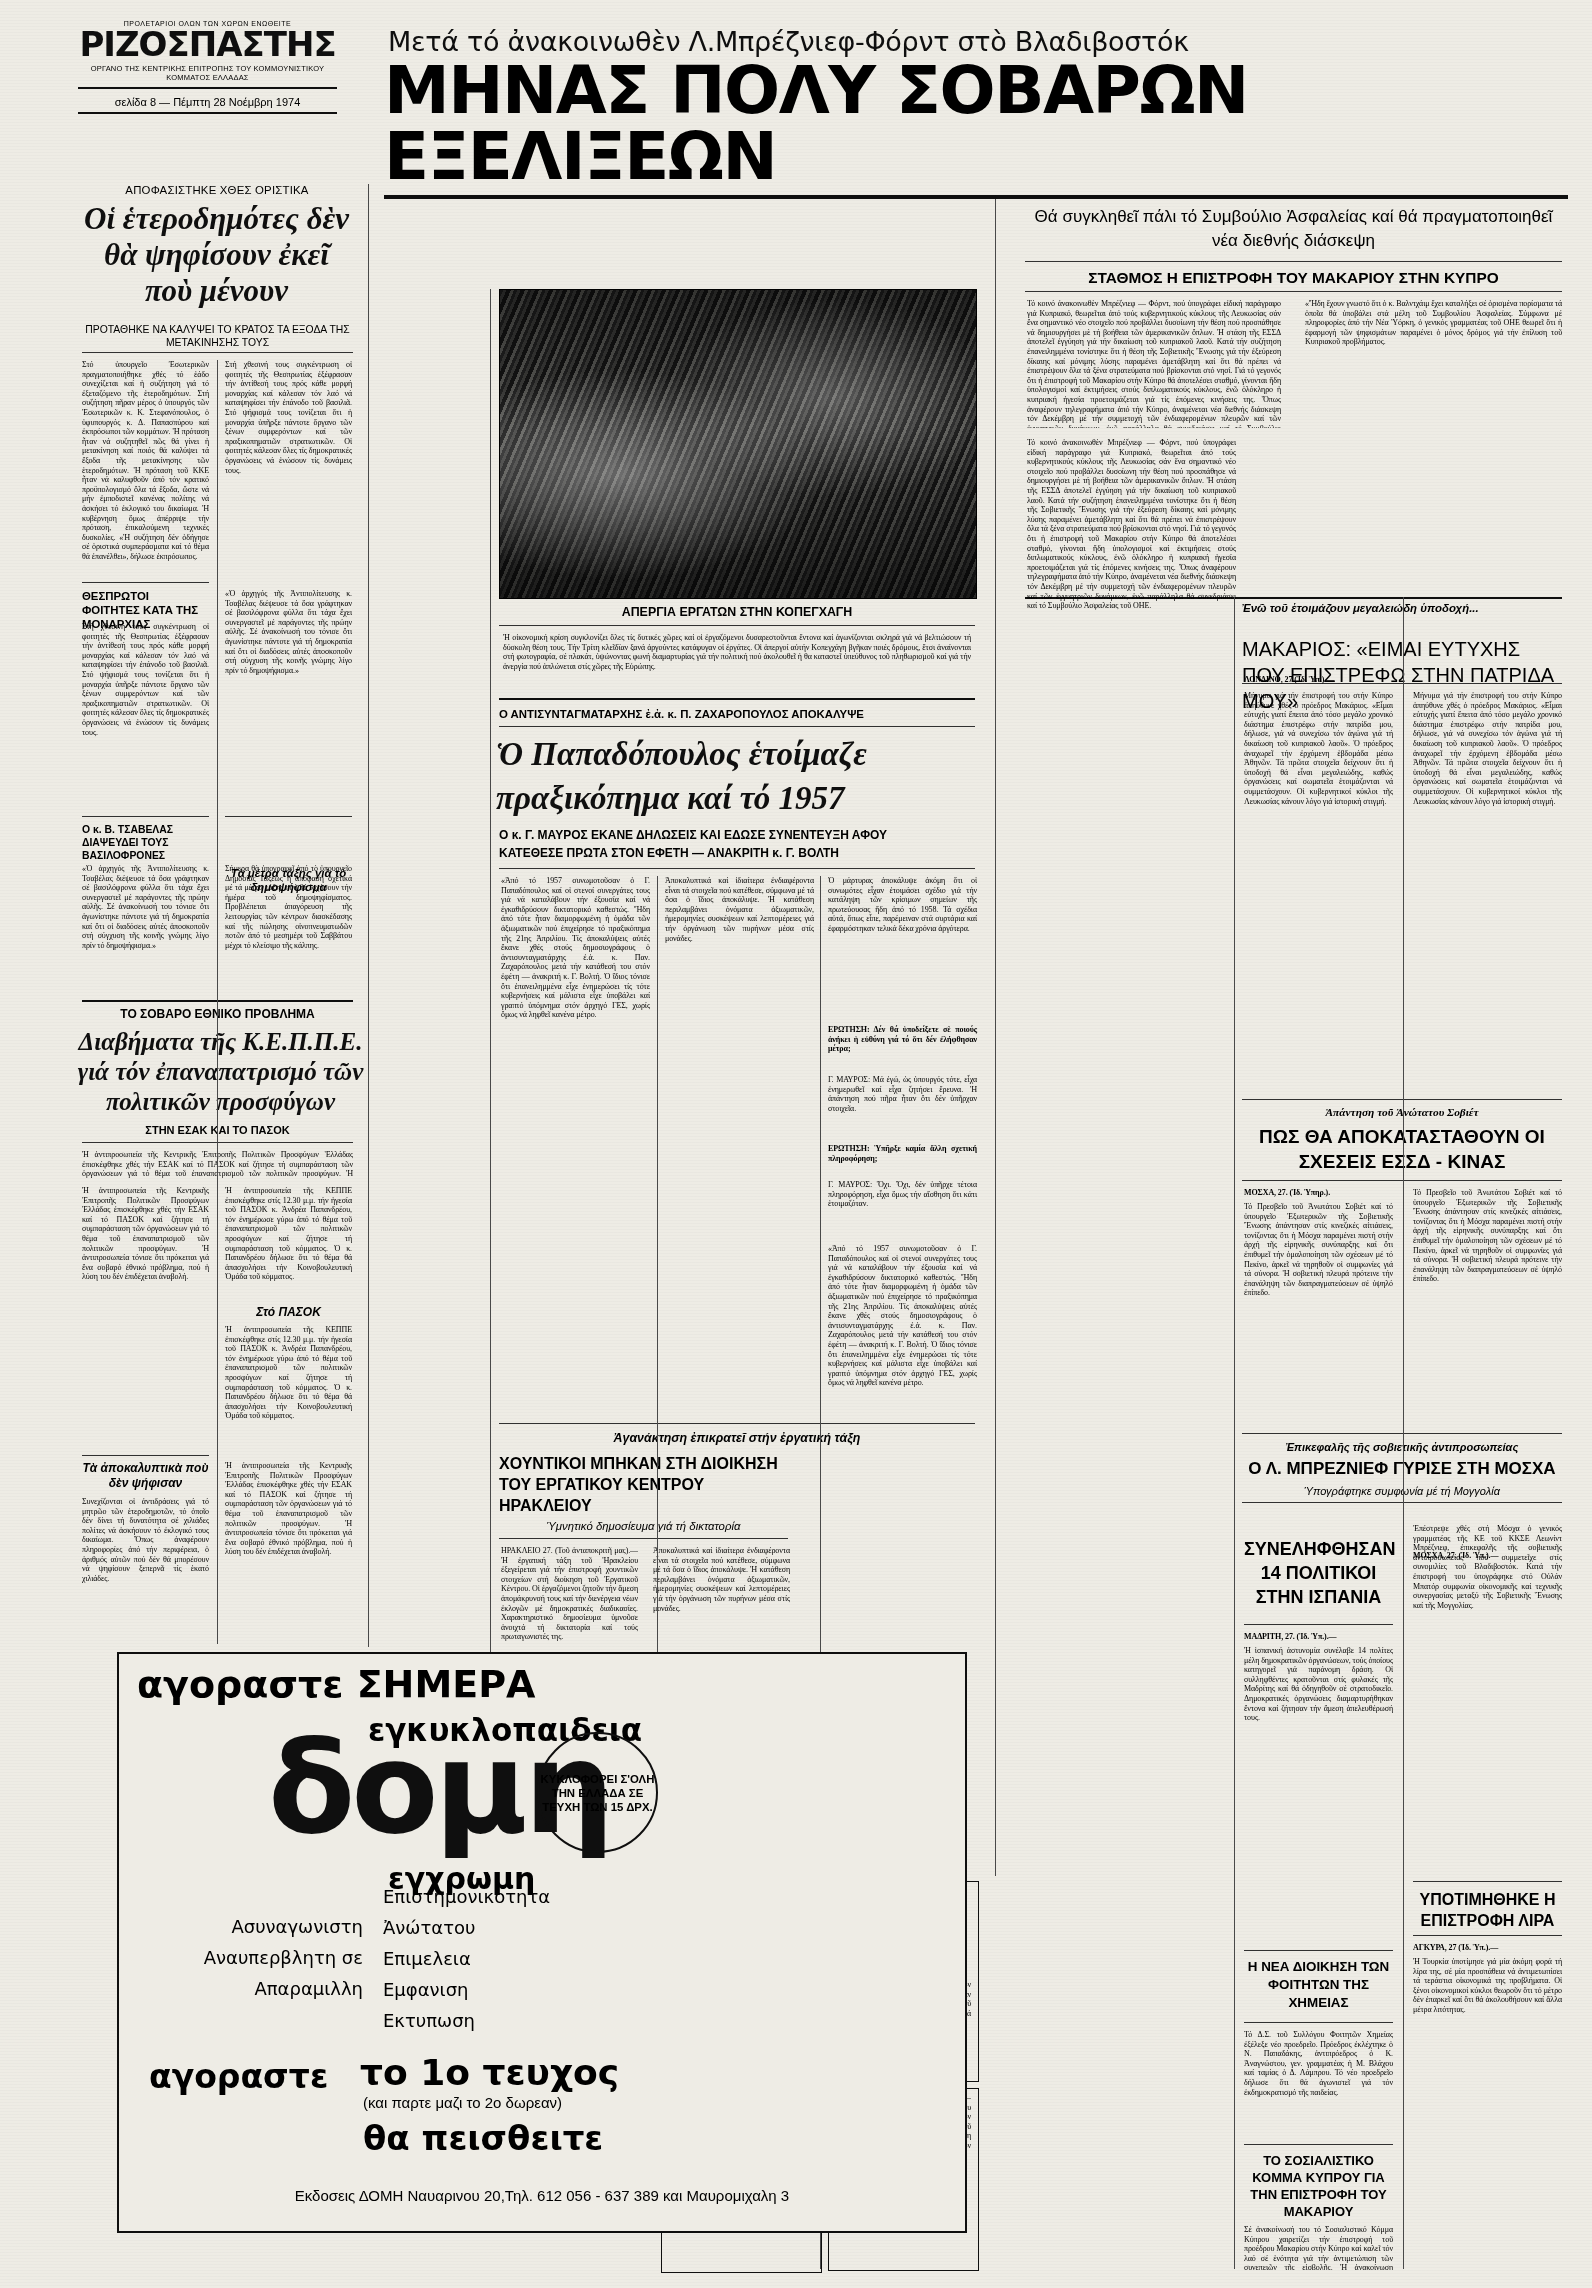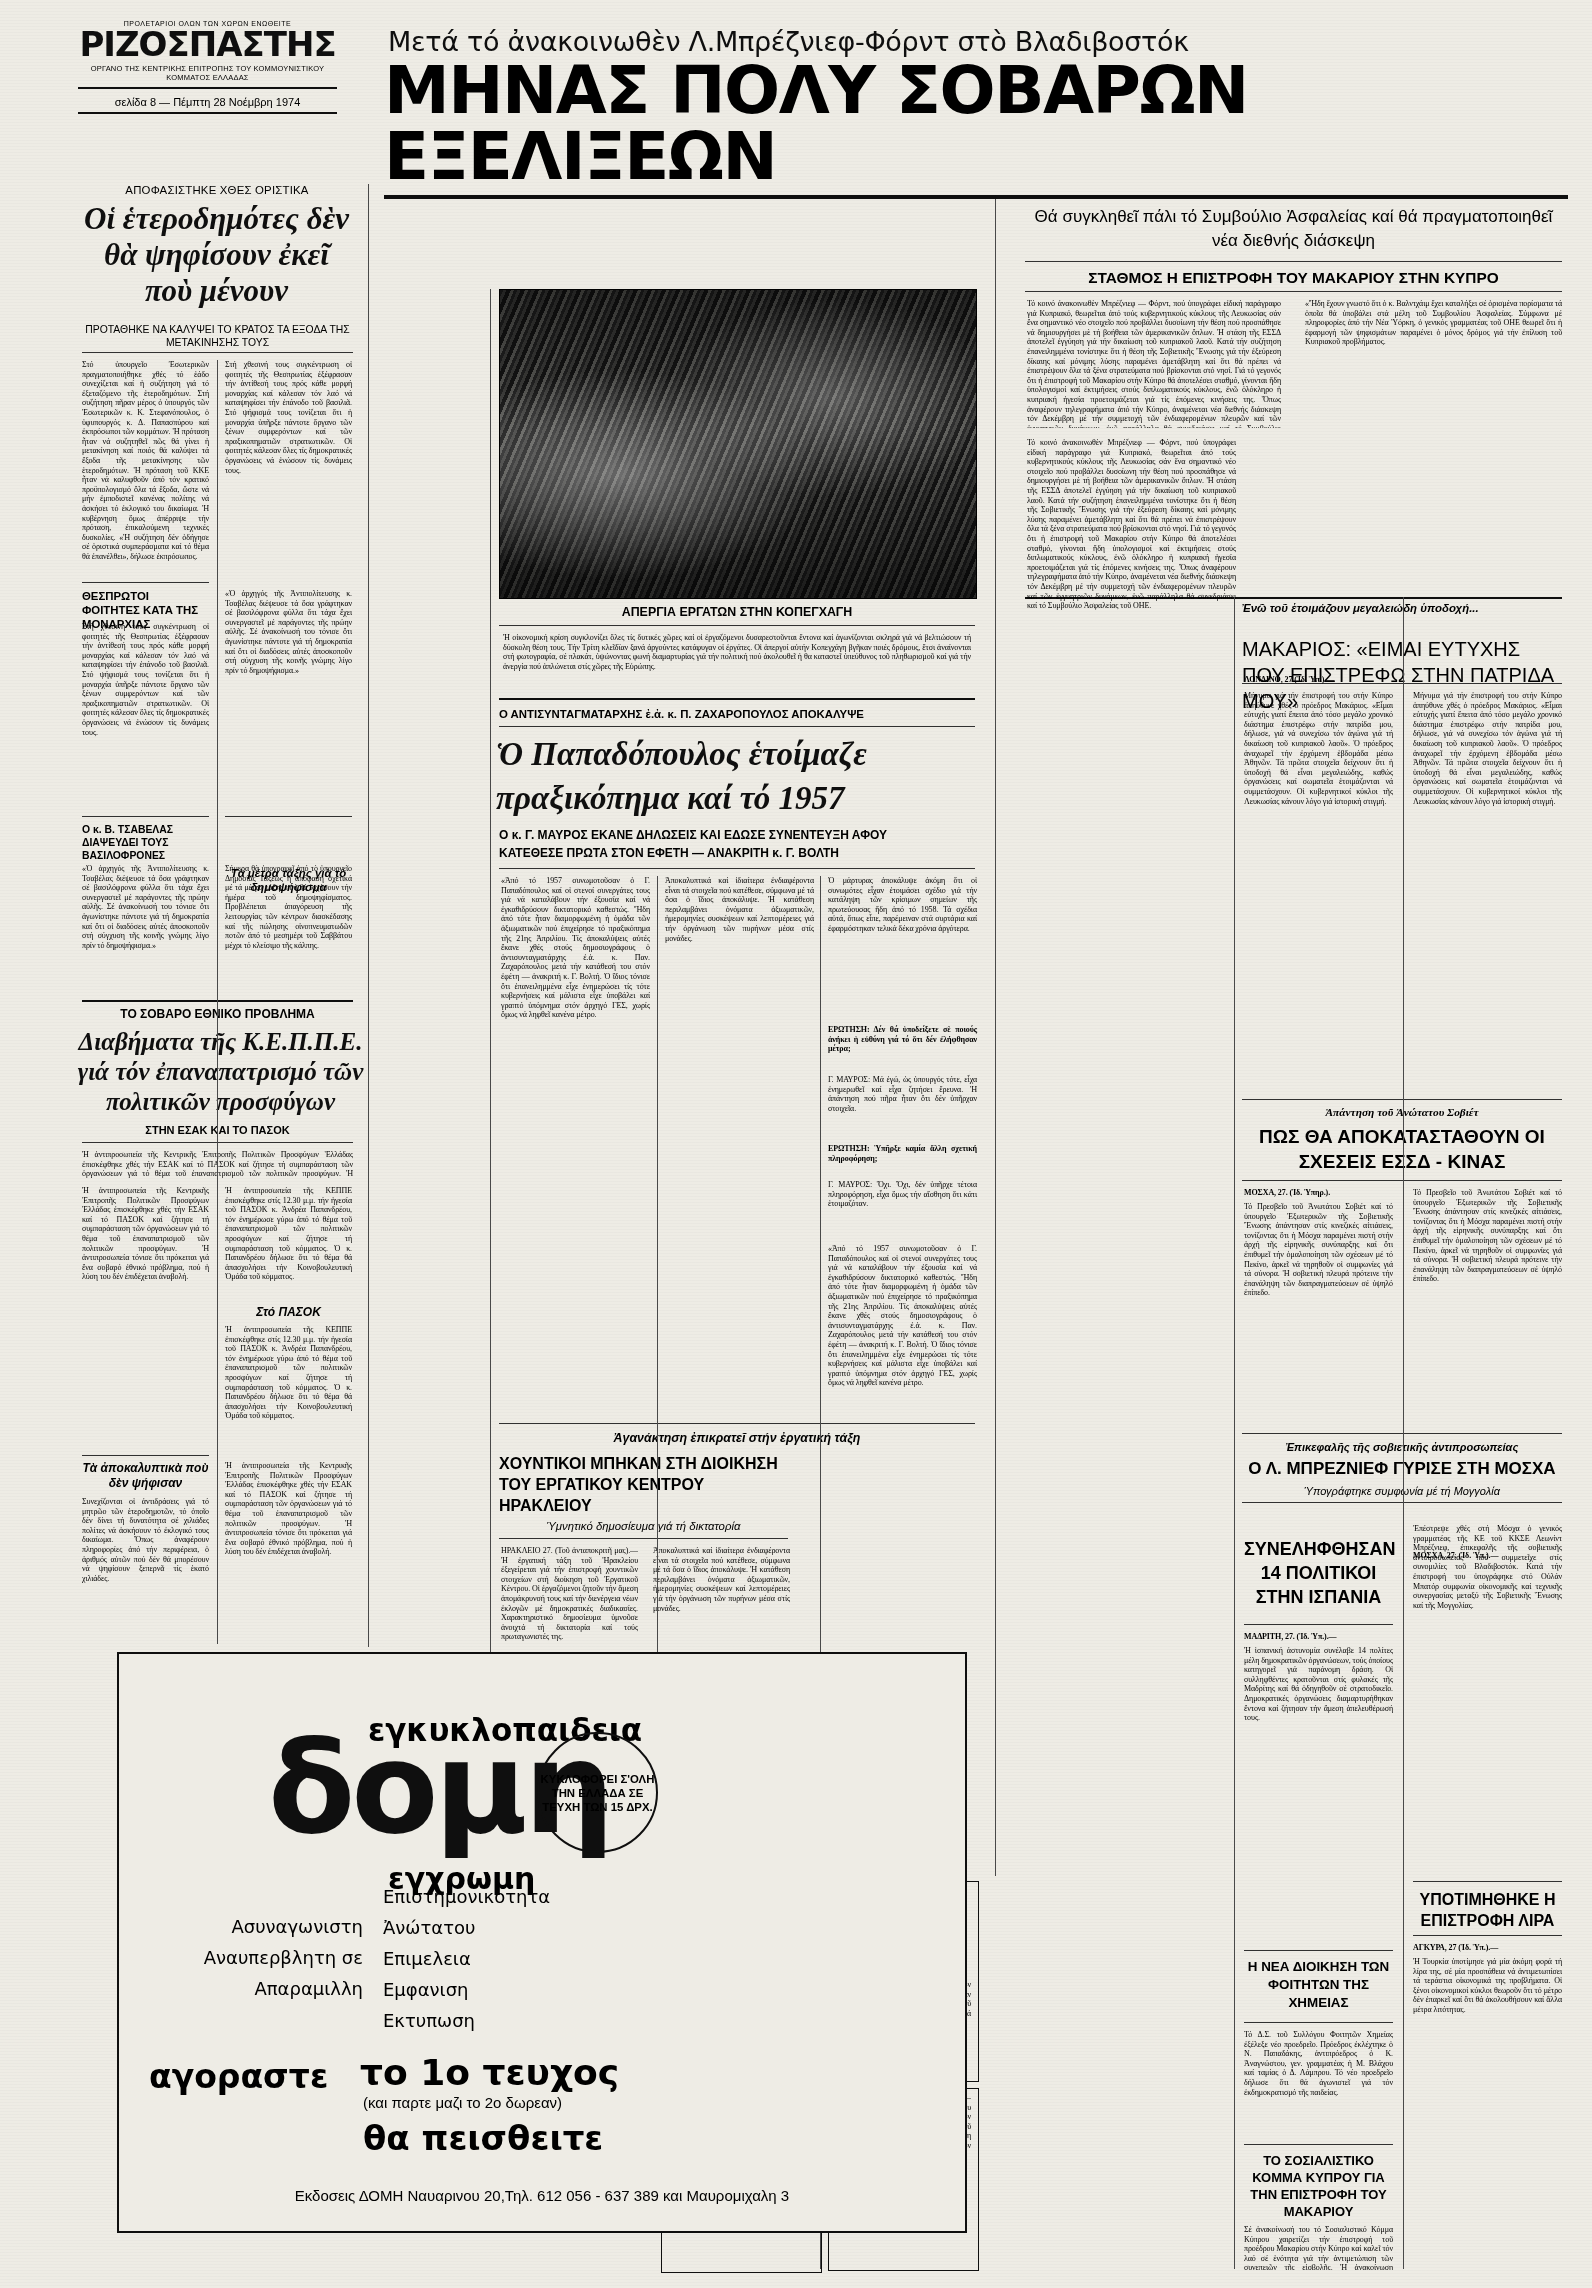--- a/index.html
+++ b/index.html
@@ -244,20 +244,21 @@
   <div class="vline" style="left:368px;top:184px;height:1463px;"></div>
   <div class="vline" style="left:490px;top:289px;height:1587px;"></div>
   <div class="vline" style="left:995px;top:199px;height:1677px;"></div>
   <div class="vline" style="left:1234px;top:597px;height:1672px;"></div>
   <div class="vline" style="left:1403px;top:597px;height:1672px;"></div>
   <div class="vline" style="left:657px;top:876px;height:995px;"></div>
   <div class="vline" style="left:820px;top:876px;height:1393px;"></div>
   <div class="vline" style="left:217px;top:360px;height:1284px;"></div>
 
   <div class="ad" style="left:117px;top:1652px;width:846px;height:577px;">
+    <div style="position:absolute;left:18px;top:8px;width:537px;font-family:'DejaVu Sans',sans-serif;font-weight:bold;font-size:38px;">αγοραστε ΣΗΜΕΡΑ</div>
     <div style="position:absolute;left:249px;top:58px;width:418px;font-family:'DejaVu Sans',sans-serif;font-weight:bold;font-size:31px;">εγκυκλοπαιδεια</div>
     <div class="domi" style="position:absolute;left:149px;top:80px;width:418px;">δομη</div>
     <div style="position:absolute;left:269px;top:207px;font-family:'DejaVu Sans',sans-serif;font-weight:bold;font-size:30px;">εγχρωμη</div>
     <div class="ad-badge" style="position:absolute;left:418px;top:78px;">ΚΥΚΛΟΦΟΡΕΙ Σ'ΟΛΗ ΤΗΝ ΕΛΛΑΔΑ ΣΕ ΤΕΥΧΗ ΤΩΝ 15 ΔΡΧ.</div>
 
     <div style="position:absolute;left:30px;top:257px;width:214px;font-family:'DejaVu Sans',sans-serif;font-size:18px;line-height:31px;text-align:right;">
       <div>Ασυναγωνιστη</div>
       <div>Αναυπερβλητη σε</div>
       <div>Απαραμιλλη</div>
     </div>

